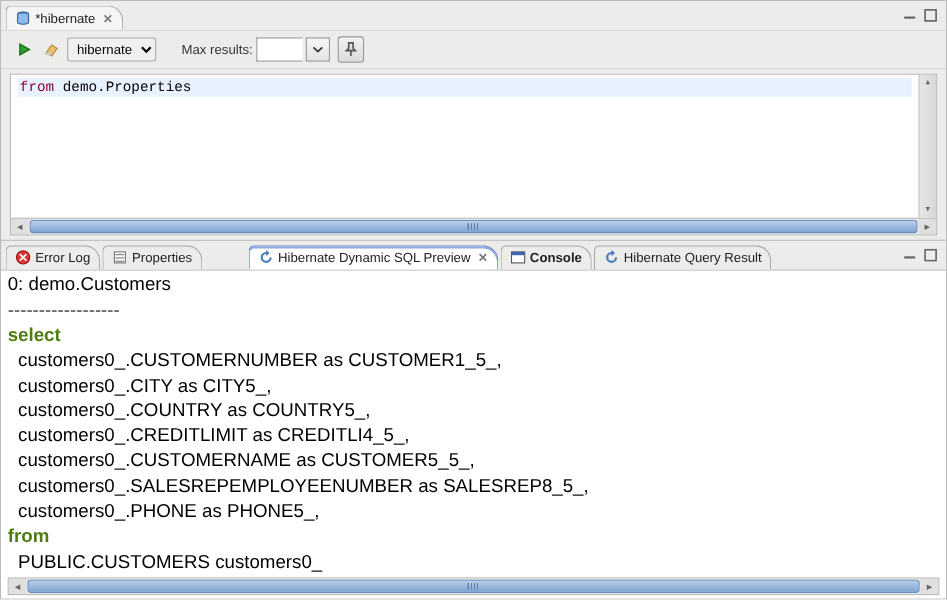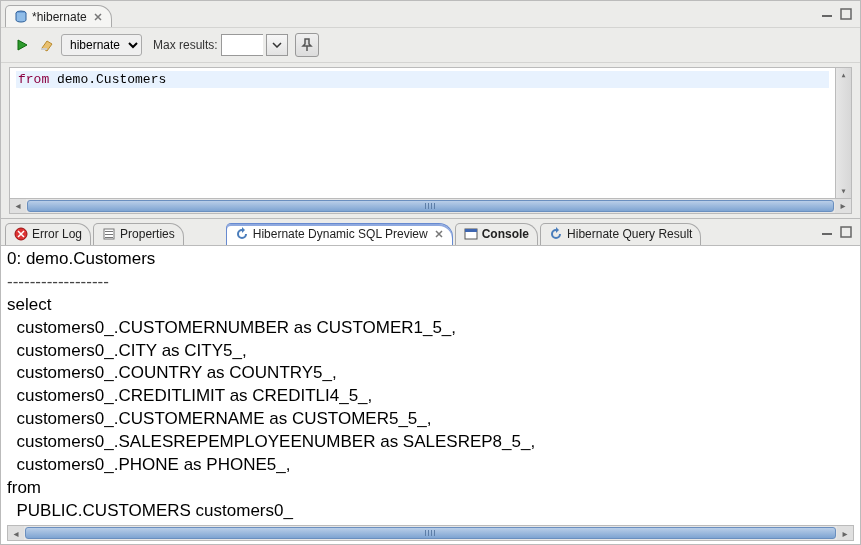--- a/index.html
+++ b/index.html
@@ -71,21 +71,21 @@
   border-radius: 3px;
 }
 .toolbar select {
   height: 22px;
   font-size: 12px;
   background: #f0f0f0;
   border: 1px solid #aaa;
   border-radius: 3px;
   padding: 1px 4px;
 }
-.toolbar-label { margin-left: 8px; color: #333; }
+.toolbar-label { margin-left: 20px; color: #333; }
 .toolbar-input {
   width: 42px; height: 22px;
   border: 1px solid #999;
   border-right: none;
   background: #fff;
   padding: 2px 4px;
   font-size: 12px;
 }
 .toolbar-dropdown-btn {
   width: 22px; height: 22px;
@@ -208,21 +208,21 @@
 }
 .result-content {
   flex: 1;
   padding: 2px 6px;
   font-family: "Segoe UI", Tahoma, sans-serif;
   font-size: 17px;
   color: #000;
   overflow: hidden;
 }
 .result-content .row { display:block; line-height: 1.35; white-space: pre; }
-.sql-kw { color: #000000; font-weight: normal; text-align: center; }
+.sql-kw { color: #4d7c0f; font-weight: bold; text-align: center; }
 .divider { color: #444; }
 .cursor { display:inline-block; width:1px; height:14px; background:#000; vertical-align: middle; margin-left:2px; }
 
 .bottom-hscroll {
   height: 16px;
   margin: 0 6px 3px 6px;
 }
 
 svg { display:block; }
 </style>
@@ -285,21 +285,21 @@
     <div class="pin-btn">
       <svg width="12" height="14" viewBox="0 0 12 14">
           <path d="M4 1h4v5l2 2H2l2-2zM6 8v5" stroke="#555" stroke-width="1.5" fill="#ddd"></path>
         </svg>
     </div>
   </div>
 
   <div class="editor-wrap">
     <div class="editor">
       <div class="editor-content">
-        <span class="hl-line"><span class="kw">from</span><span> demo.Customers</span></span>
+        <span class="hl-line"><span class="kw">from</span><span> demo.Properties</span></span>
       </div>
       <div class="editor-vscroll">
         <span class="arrow up">▴</span>
         <span class="arrow down">▾</span>
       </div>
     </div>
     <div class="hscroll">
       <div class="arrow">◂</div>
       <div class="track">
         <div class="thumb">

